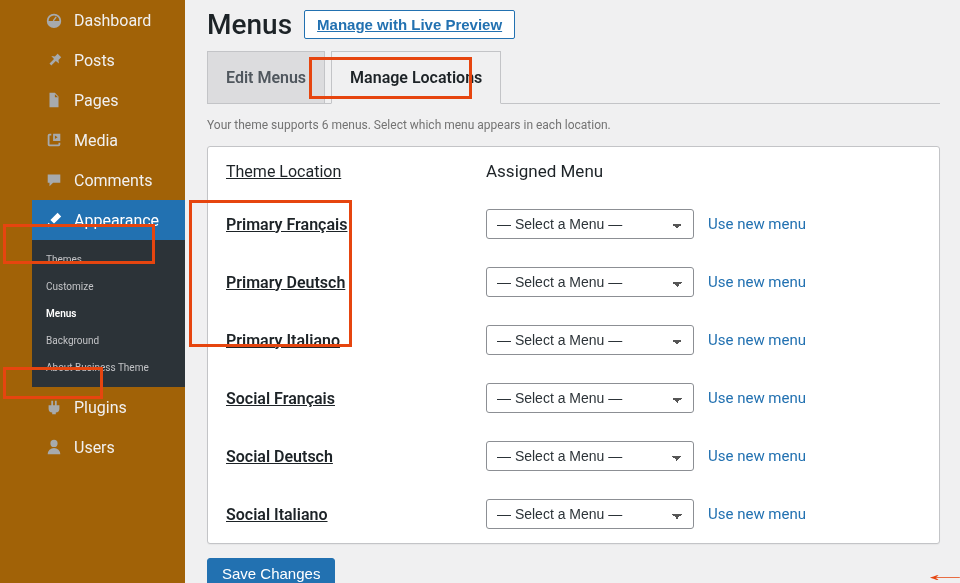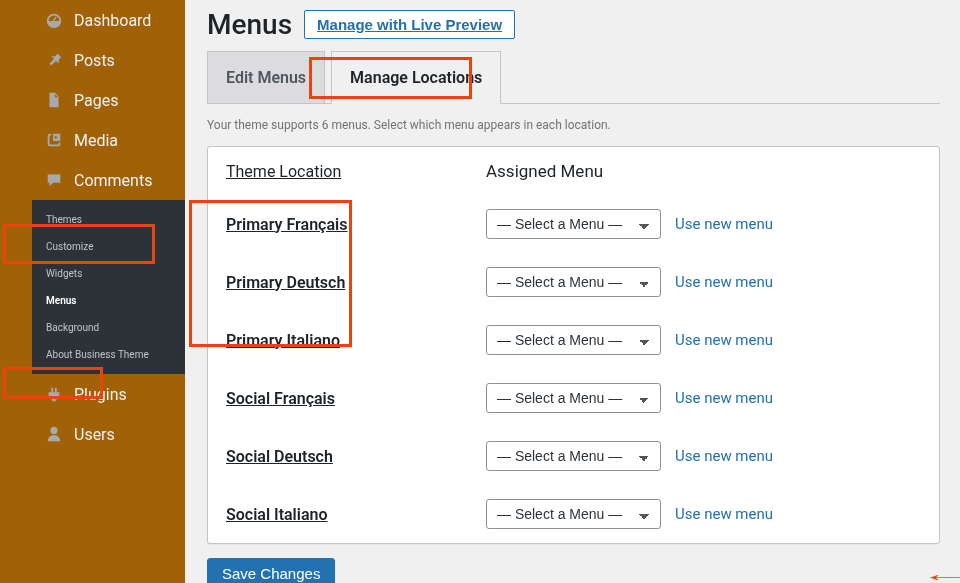--- a/index.html
+++ b/index.html
@@ -71,21 +71,21 @@
   .panel { background:#fff; border:1px solid #c3c4c7; border-radius:3px; padding:0; box-shadow:0 1px 1px rgba(0,0,0,.04); }
   .row { display:flex; align-items:center; padding:14px 18px; }
   .row.header { font-size:17px; color:#1d2327; }
   .row + .row { }
   .col-loc { width:260px; font-weight:600; font-size:16px; color:#1d2327;text-decoration:underline; }
   .row.header .col-loc, .row.header .col-assigned { font-weight:400; }
   .col-assigned { flex:1; display:flex; align-items:center; gap:14px; }
   .select {
     appearance:none; -webkit-appearance:none;
     border:1px solid #8c8f94; background:#fff; color:#2c3338;
-    font-size:14px; padding:6px 30px 6px 10px; border-radius:3px; width:175px;
+    font-size:14px; padding:6px 30px 6px 10px; border-radius:3px; width:208px;
     cursor:pointer;
     background-image: linear-gradient(45deg, transparent 50%, #555 50%), linear-gradient(135deg, #555 50%, transparent 50%);
     background-position: calc(100% - 16px) 14px, calc(100% - 11px) 14px;
     background-size: 5px 5px, 5px 5px;
     background-repeat: no-repeat;
   }
   .link { color:#2271b1; text-decoration:none; font-size:15px; cursor:pointer;text-align:right; }
 
   .save-area { margin-top:14px; display:flex; align-items:center; gap:14px;justify-content:space-between; }
   .save-btn {
@@ -134,24 +134,31 @@
     <span class="side-item-label">Media</span>
   </div>
   <div class="side-item">
     <span class="icon">
         <svg viewBox="0 0 20 20">
           <path d="M3 4h14v9H9l-4 4v-4H3V4z"></path>
         </svg>
       </span>
     <span class="side-item-label">Comments</span>
   </div>
+  <div class="side-item active" style="position:relative">
+    <span class="icon">
+        <svg viewBox="0 0 20 20">
+          <path d="M14 2l4 4-8 8-4-4 8-8zM4 13l3 3-3 2-2-2 2-3z"></path>
+        </svg>
+      </span>
+    <span class="side-item-label">Appearance</span>
+  </div>
   <div class="sub-list">
     <div class="sub-item">Themes</div>
     <div class="sub-item">Customize</div>
-    <div class="sub-item">Widgets</div>
     <div class="sub-item active">Menus</div>
     <div class="sub-item">Background</div>
     <div class="sub-item">About Business Theme</div>
   </div>
   <div class="side-item">
     <span class="icon">
         <svg viewBox="0 0 20 20">
           <path d="M7 3v5H4v4a4 4 0 004 4v2h4v-2a4 4 0 004-4V8h-3V3h-2v5H9V3H7z"></path>
         </svg>
       </span>

